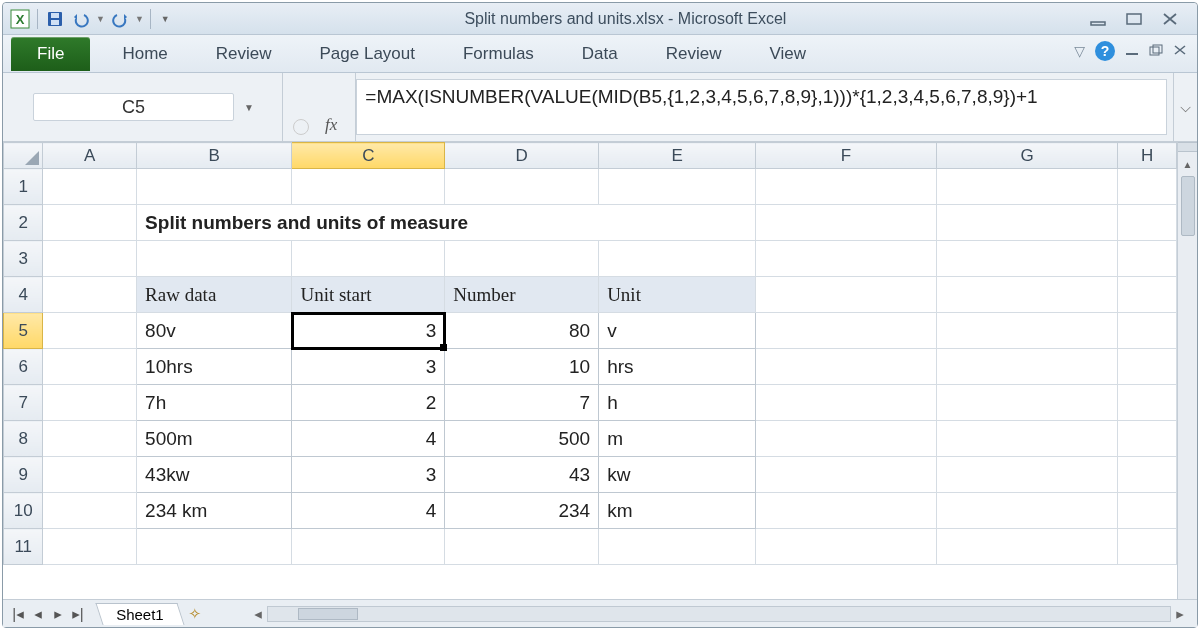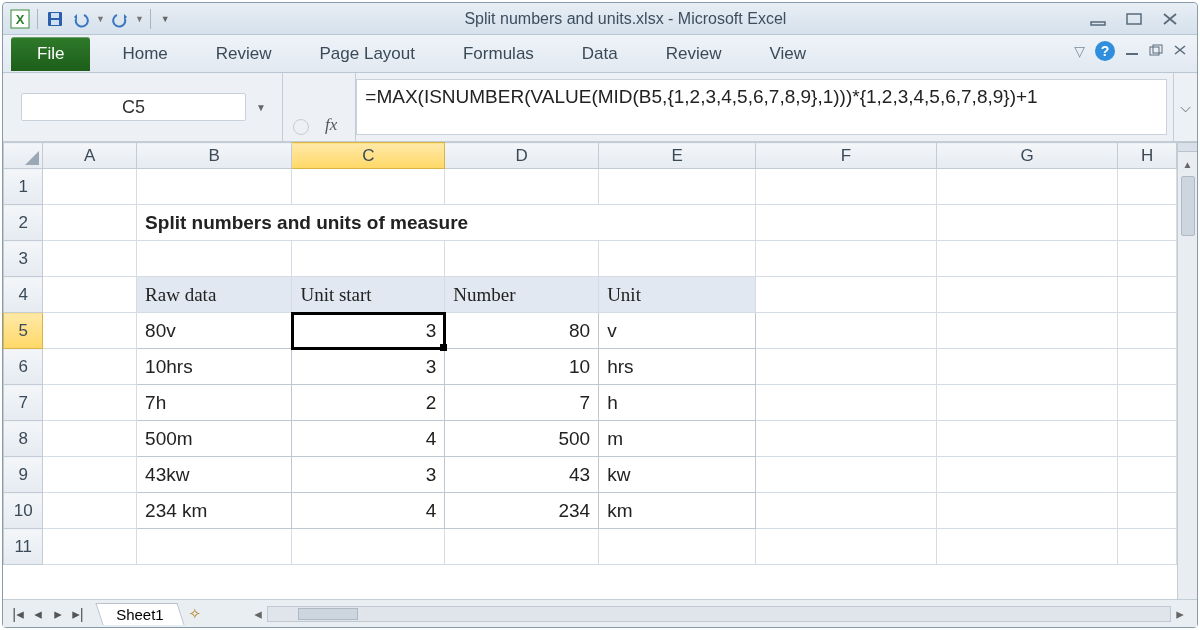--- a/index.html
+++ b/index.html
@@ -17,21 +17,21 @@
   
   
   .ribbon { height: 38px; background: linear-gradient(#eef3f8,#e1e9f1); display: flex; align-items: center; padding: 0 8px 0 0; border-bottom: 1px solid #b9c6d3; position: relative; }
   .file-tab { background: linear-gradient(#2f7a2a,#1d5e19); color: #fff; padding: 7px 26px; border-radius: 3px 3px 0 0; margin: 0 8px 0 8px; font-size: 17px; box-shadow: inset 0 1px 0 rgba(255,255,255,.3); }
   .tab { padding: 8px 24px 8px; color: #3c4a58; font-size: 17px; }
   .ribbon-right { position: absolute; right: 10px; top: 6px; display: flex; gap: 10px; align-items: center; color:#5f6f7f; }
   .help-circle { width:20px; height:20px; border-radius:50%; background:#2f8fdd; color:#fff; font-weight:bold; font-size:14px; display:flex; align-items:center; justify-content:center; }
   
   
   .fbar { display: flex; border-bottom: 1px solid #c4cdd6; background: #edf1f5; }
-  .namebox-wrap { width: 280px; display:flex; align-items:center; border-right:1px solid #c4cdd6; padding: 4px 12px; }
+  .namebox-wrap { width: 280px; display:flex; align-items:center; border-right:1px solid #c4cdd6; padding: 4px 24px; }
   .namebox { flex:1; text-align:center; font-size:18px; color:#333; background:#fff; border:1px solid #c9d2db; height:28px; line-height:26px; border-radius:2px; margin:6px 6px; }
   .nb-dd { width:18px; color:#666; font-size:10px; text-align:center; }
   .fx-btns { display:flex; align-items:flex-end; padding:6px 10px; border-right:1px solid #c4cdd6; gap:8px; color:#777; }
   .fx-label { font-style: italic; font-family: "Times New Roman", serif; font-size:17px; color:#555; padding:0 8px; }
   .formula { flex:1; background:#fff; margin:6px 6px 6px 0; border:1px solid #c9d2db; padding:4px 8px; font-size:19px; color:#222; line-height:1.35; height:56px; }
   .fbar-expand { width:24px; display:flex; align-items:center; justify-content:center; color:#777; border-left:1px solid #c4cdd6; }
   
   
   .grid-wrap { flex:1; display:flex; overflow:hidden; position:relative; }
   .grid { position:relative; flex:1; overflow:hidden; }

